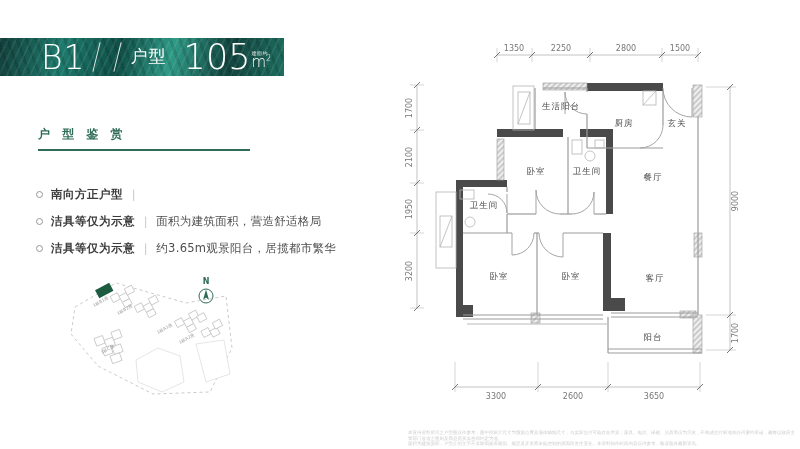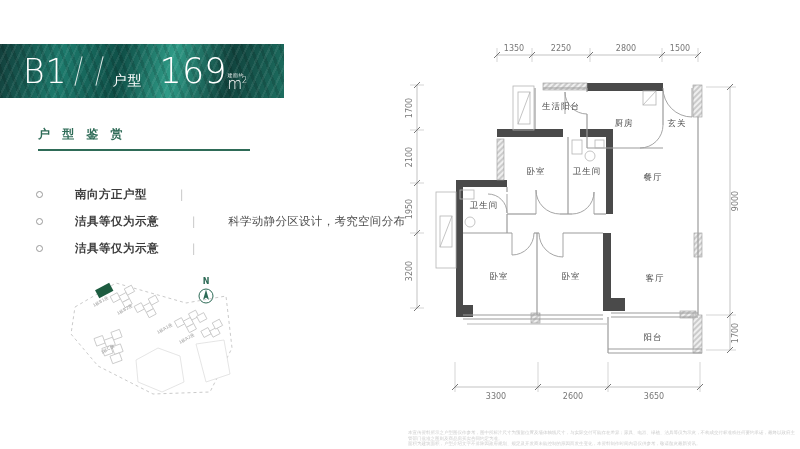--- a/index.html
+++ b/index.html
@@ -1,42 +1,42 @@
 <!DOCTYPE html>
 <html><head>
 <meta charset="utf-8">
 <style>
   html,body{margin:0;padding:0;}
   body{width:800px;height:449px;position:relative;background:#fff;overflow:hidden;
        font-family:"DejaVu Sans","Liberation Sans",sans-serif;}
 
   
-  .banner{position:absolute;left:0;top:44px;width:284px;height:54px;color:#fff;
+  .banner{position:absolute;left:0;top:38px;width:284px;height:38px;color:#fff;
     background:
       repeating-linear-gradient(115deg, rgba(255,255,255,.07) 0 2px, rgba(0,0,0,0) 2px 7px),
       repeating-linear-gradient(70deg, rgba(0,0,0,.12) 0 3px, rgba(0,0,0,0) 3px 9px),
       linear-gradient(100deg,#123f3b 0%,#1d7a6c 22%,#0f4f47 42%,#2f9b87 60%,#11443e 80%,#1d6e60 100%);
-    display:flex;align-items:center;padding-left:23px;box-sizing:border-box;}
+    display:flex;align-items:center;padding-left:41px;box-sizing:border-box;}
   .banner .big{font-size:33px;font-weight:300;letter-spacing:1px;line-height:1;}
   .banner .sep{width:1px;height:30px;background:rgba(255,255,255,.85);transform:rotate(14deg);margin:0 10px;}
-  .banner .type{font-size:14px;align-self:flex-end;padding-bottom:8px;margin-left:3px;letter-spacing:1px;}
+  .banner .type{font-size:17px;align-self:flex-end;padding-bottom:8px;margin-left:3px;letter-spacing:1px;}
   .banner .area{font-size:35px;font-weight:300;margin-left:17px;line-height:1;}
   .banner .stack{display:flex;flex-direction:column;align-self:flex-end;padding-bottom:7px;margin-left:1px;}
   .banner .note{font-size:5px;letter-spacing:.5px;opacity:.9;}
   .banner .unit{font-size:15px;font-weight:300;line-height:.85;}
   .banner .sup{font-size:8px;vertical-align:super;}
 
   
   .sec-title{position:absolute;left:38px;top:126px;font-size:12px;font-weight:bold;
              color:#2e6b57;letter-spacing:4px;}
   .sec-underline{position:absolute;left:38px;top:149px;width:212px;height:2px;background:#2e6b57;}
 
   
   .features{position:absolute;left:36px;top:181px;}
-  .feature{display:flex;align-items:center;height:27px;font-size:11.5px;gap:24px;}
+  .feature{display:flex;align-items:center;height:27px;font-size:11.5px;}
   .dot{width:5px;height:5px;border:1px solid #999;border-radius:50%;margin-right:8px;flex:none;}
   .f-title{font-weight:bold;color:#3c3c3c;letter-spacing:.5px;}
   .f-sep{margin:0 5px;color:#b5b5b5;}
   .f-desc{color:#4f4f4f;letter-spacing:.3px;}
 
   
   .siteplan{position:absolute;left:58px;top:270px;}
   .plan{position:absolute;left:400px;top:0;}
   .room-label{font-size:8.5px;fill:#4a4a4a;letter-spacing:1px;text-anchor:middle;}
   .dim-label{font-size:8px;fill:#777;text-anchor:middle;}
@@ -48,46 +48,47 @@
           line-height:5.5px;color:#ccc;}
 </style>
 </head>
 <body>
 
 <div class="banner">
   <span class="big">B1</span>
   <span class="sep"></span>
   <span class="sep"></span>
   <span class="type">户型</span>
-  <span class="area">169</span>
+  <span class="area">105</span>
   <span class="stack">
     <span class="note">建面约</span>
     <span class="unit"><span>m</span><span class="sup">2</span></span>
   </span>
 </div>
 
 <div class="sec-title">户 型 鉴 赏</div>
 <div class="sec-underline"></div>
 
 <div class="features">
   <div class="feature">
     <span class="dot"></span>
     <span class="f-title">南向方正户型</span>
     <span class="f-sep">｜</span>
   </div>
   <div class="feature">
     <span class="dot"></span>
     <span class="f-title">洁具等仅为示意</span>
     <span class="f-sep">｜</span>
-    <span class="f-desc">科学动静分区设计，考究空间分布</span>
+    <span class="f-desc">面积为建筑面积，营造舒适格局</span>
   </div>
   <div class="feature">
     <span class="dot"></span>
     <span class="f-title">洁具等仅为示意</span>
     <span class="f-sep">｜</span>
+    <span class="f-desc">约3.65m观景阳台，居揽都市繁华</span>
   </div>
 </div>
 
 <svg class="siteplan" width="190" height="160" viewBox="0 0 190 160">
 
   <g>
     <text x="148" y="14" class="north-label">N</text>
     <circle cx="148" cy="26" r="7" stroke="#2e6b57" stroke-width="1" fill="none"></circle>
     <path d="M 148,19.5 L 151,30 L 148,27.5 L 145,30 Z" fill="#2e6b57"></path>
   </g>

